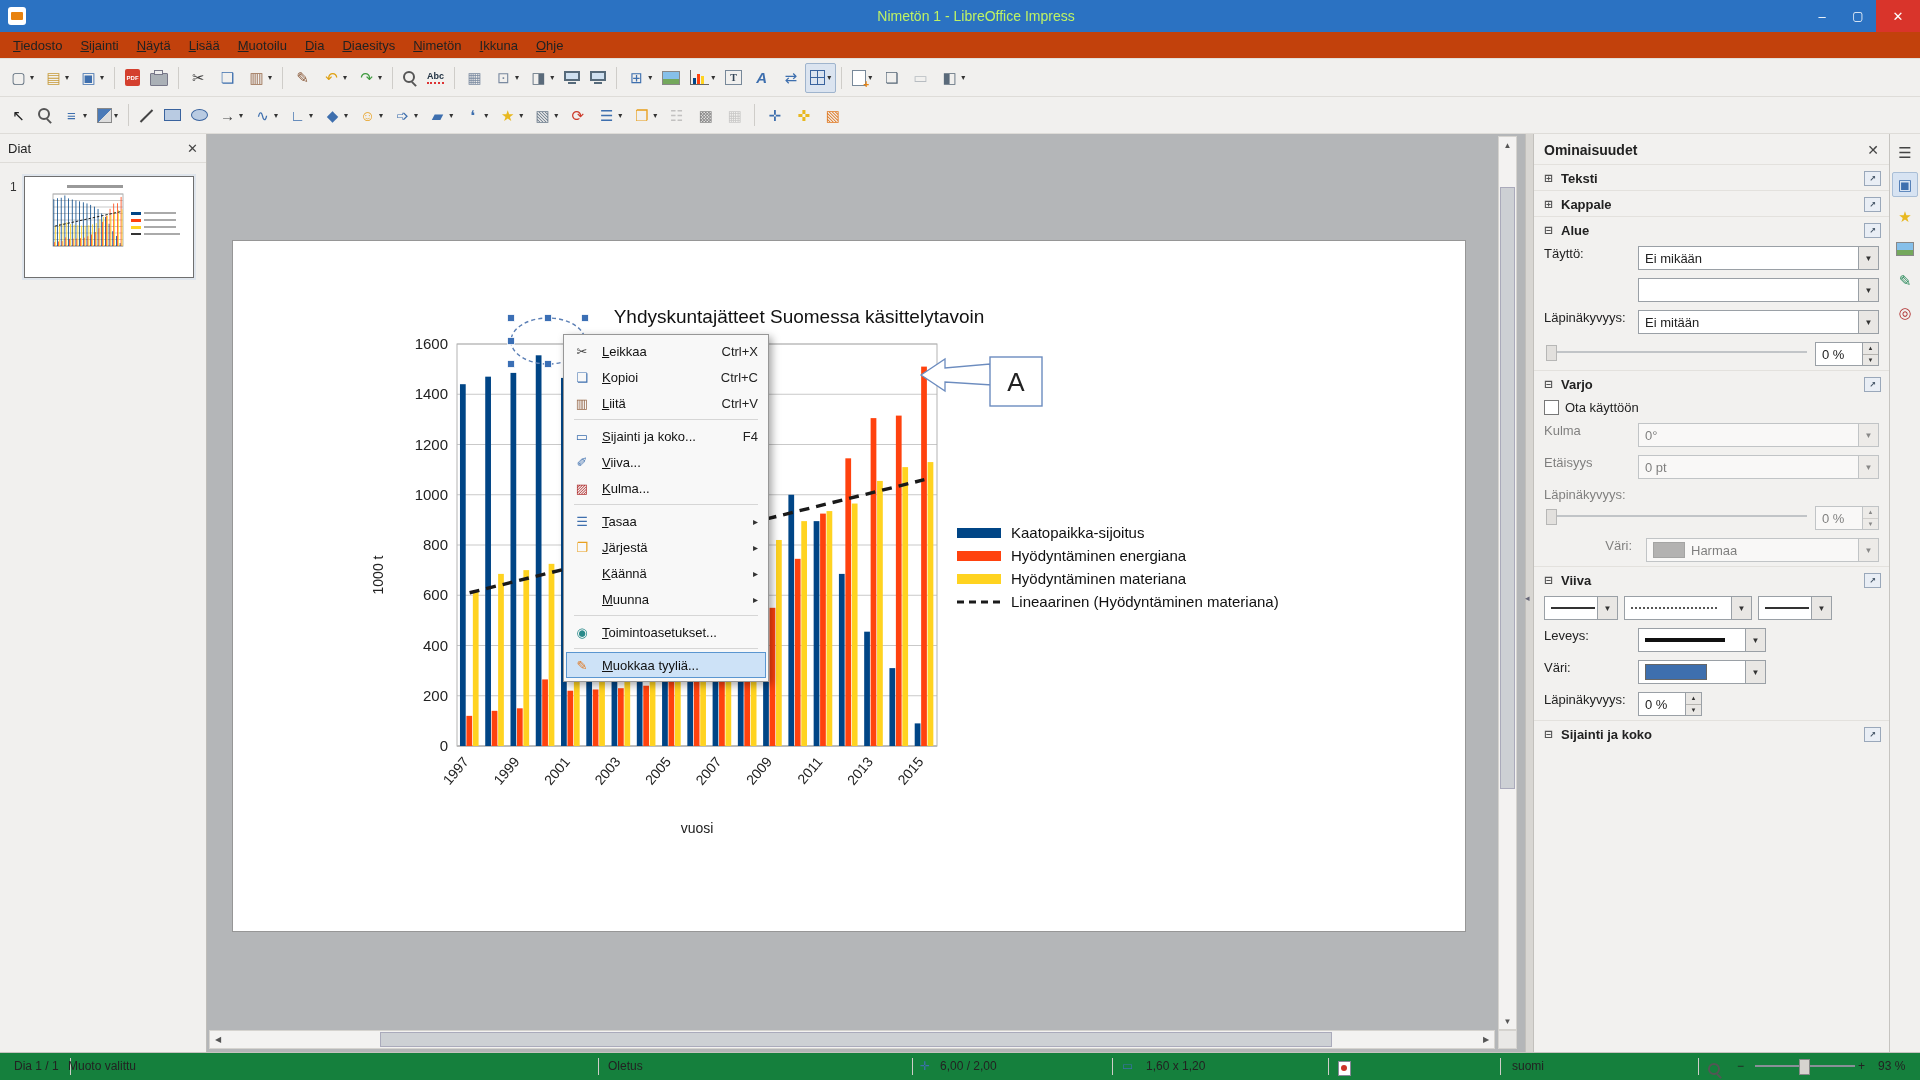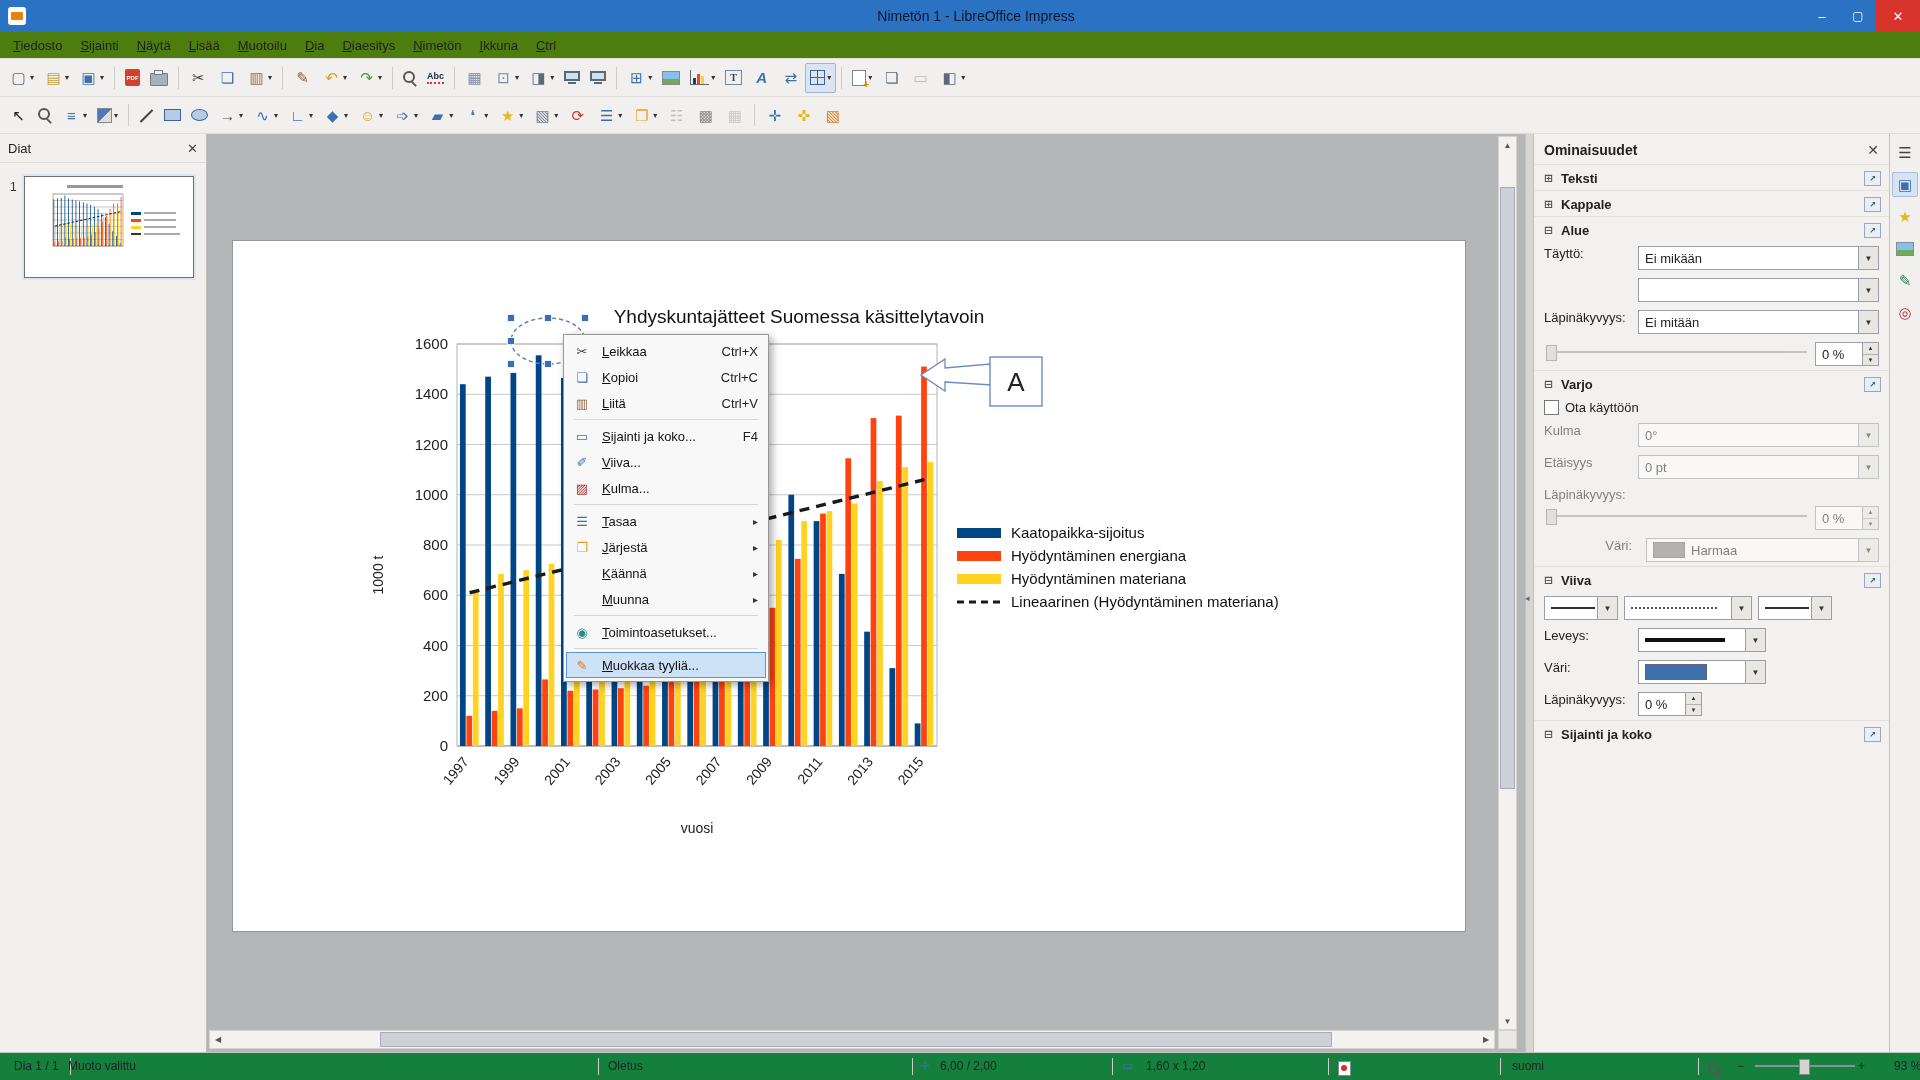--- a/index.html
+++ b/index.html
@@ -3,30 +3,30 @@
 <meta charset="utf-8">
 <style>
   html,body{margin:0;padding:0;width:1920px;height:1080px;overflow:hidden;
     font-family:"Liberation Sans","DejaVu Sans",sans-serif;background:#b4b6b8;}
   #app{position:relative;width:1920px;height:1080px;display:flex;flex-direction:column;}
 
   
   #titlebar{height:32px;background:#2b72c2;display:flex;align-items:center;position:relative;flex:0 0 auto;}
   .app-ic{width:18px;height:18px;margin-left:8px;background:#fff;border-radius:3px;position:relative;}
   .app-ic::before{content:"";position:absolute;left:3px;top:5px;width:12px;height:8px;background:#e8820e;border-radius:1px;}
-  #win-title{position:absolute;left:0;right:0;text-align:center;color:#0f172a;font-size:14px;margin-left:32px;}
+  #win-title{position:absolute;left:0;right:0;text-align:center;color:#bef264;font-size:14px;margin-left:32px;}
   #win-btns{margin-left:auto;display:flex;height:100%;z-index:2;}
   .wbtn{width:36px;height:100%;display:flex;align-items:center;justify-content:center;color:#fff;font-size:13px;}
   .wbtn.close{width:44px;background:#d9342b;}
   .wbtn.min::before{content:"–";}
   .wbtn.max::before{content:"▢";font-size:12px;}
   .wbtn.close::before{content:"✕";}
 
   
-  #menubar{height:26px;background:#4d7c0f;display:flex;align-items:center;padding-left:4px;border-bottom:1px solid #e2e0dc;flex:0 0 auto;}
+  #menubar{height:26px;background:#c2410c;display:flex;align-items:center;padding-left:4px;border-bottom:1px solid #e2e0dc;flex:0 0 auto;}
   .mb-it{padding:3px 9px;font-size:13px;color:#222;}
   .ul::first-letter{text-decoration:underline;}
 
   
   .toolbar{background:#f1f0ee;display:flex;align-items:center;padding:0 4px;border-bottom:1px solid #dedcd8;flex:0 0 auto;}
   #tb1{height:37px;}
   #tb2{height:36px;}
   .tb-btn{display:inline-flex;align-items:center;height:28px;padding:0 4px;border:1px solid transparent;border-radius:2px;}
   .tb-btn.pressed{background:#dbe4f0;border-color:#9fb4cd;}
   .tb-btn.disabled{opacity:.38;}
@@ -173,21 +173,21 @@
   <div id="menubar">
       <span class="mb-it ul">Tiedosto</span>
       <span class="mb-it ul">Sijainti</span>
       <span class="mb-it ul">Näytä</span>
       <span class="mb-it ul">Lisää</span>
       <span class="mb-it ul">Muotoilu</span>
       <span class="mb-it ul">Dia</span>
       <span class="mb-it ul">Diaesitys</span>
       <span class="mb-it ul">Nimetön</span>
       <span class="mb-it ul">Ikkuna</span>
-      <span class="mb-it ul">Ctrl</span>
+      <span class="mb-it ul">Ohje</span>
     </div>
 
   <div id="tb1" class="toolbar">
       <div class="tb-btn">
         <span class="gly" style="color: rgb(90, 106, 122);">▢</span>
         <span class="dd">▾</span>
       </div>
       <div class="tb-btn">
         <span class="gly" style="color: rgb(199, 154, 58);">▤</span>
         <span class="dd">▾</span>
@@ -810,21 +810,21 @@
     <span class="sb" style="left:1512px;">suomi</span>
     <span class="sb-vsep" style="left:1698px;"></span>
     <span class="sb" style="left:1708px;top:7px;height:14px;"><span class="mag-ic"></span></span>
     <span class="sb" style="left:1737px;">−</span>
     <div id="zoom-slider">
       <div class="trk"></div>
         <div class="mid"></div>
       <div class="th"></div>
     </div>
     <span class="sb" style="left:1858px;">+</span>
-    <span class="sb" style="left:1878px;margin-left:16px;">93 %</span>
+    <span class="sb" style="left:1878px;">93 %</span>
   </div>
 
 </div>
 
 <div id="ctx">
     <div class="cm-it">
       <span class="cm-ic">
         <span class="gly" style="color: rgb(68, 68, 68);">✂</span>
       </span>
       <span class="cm-lb ul">Leikkaa</span>

